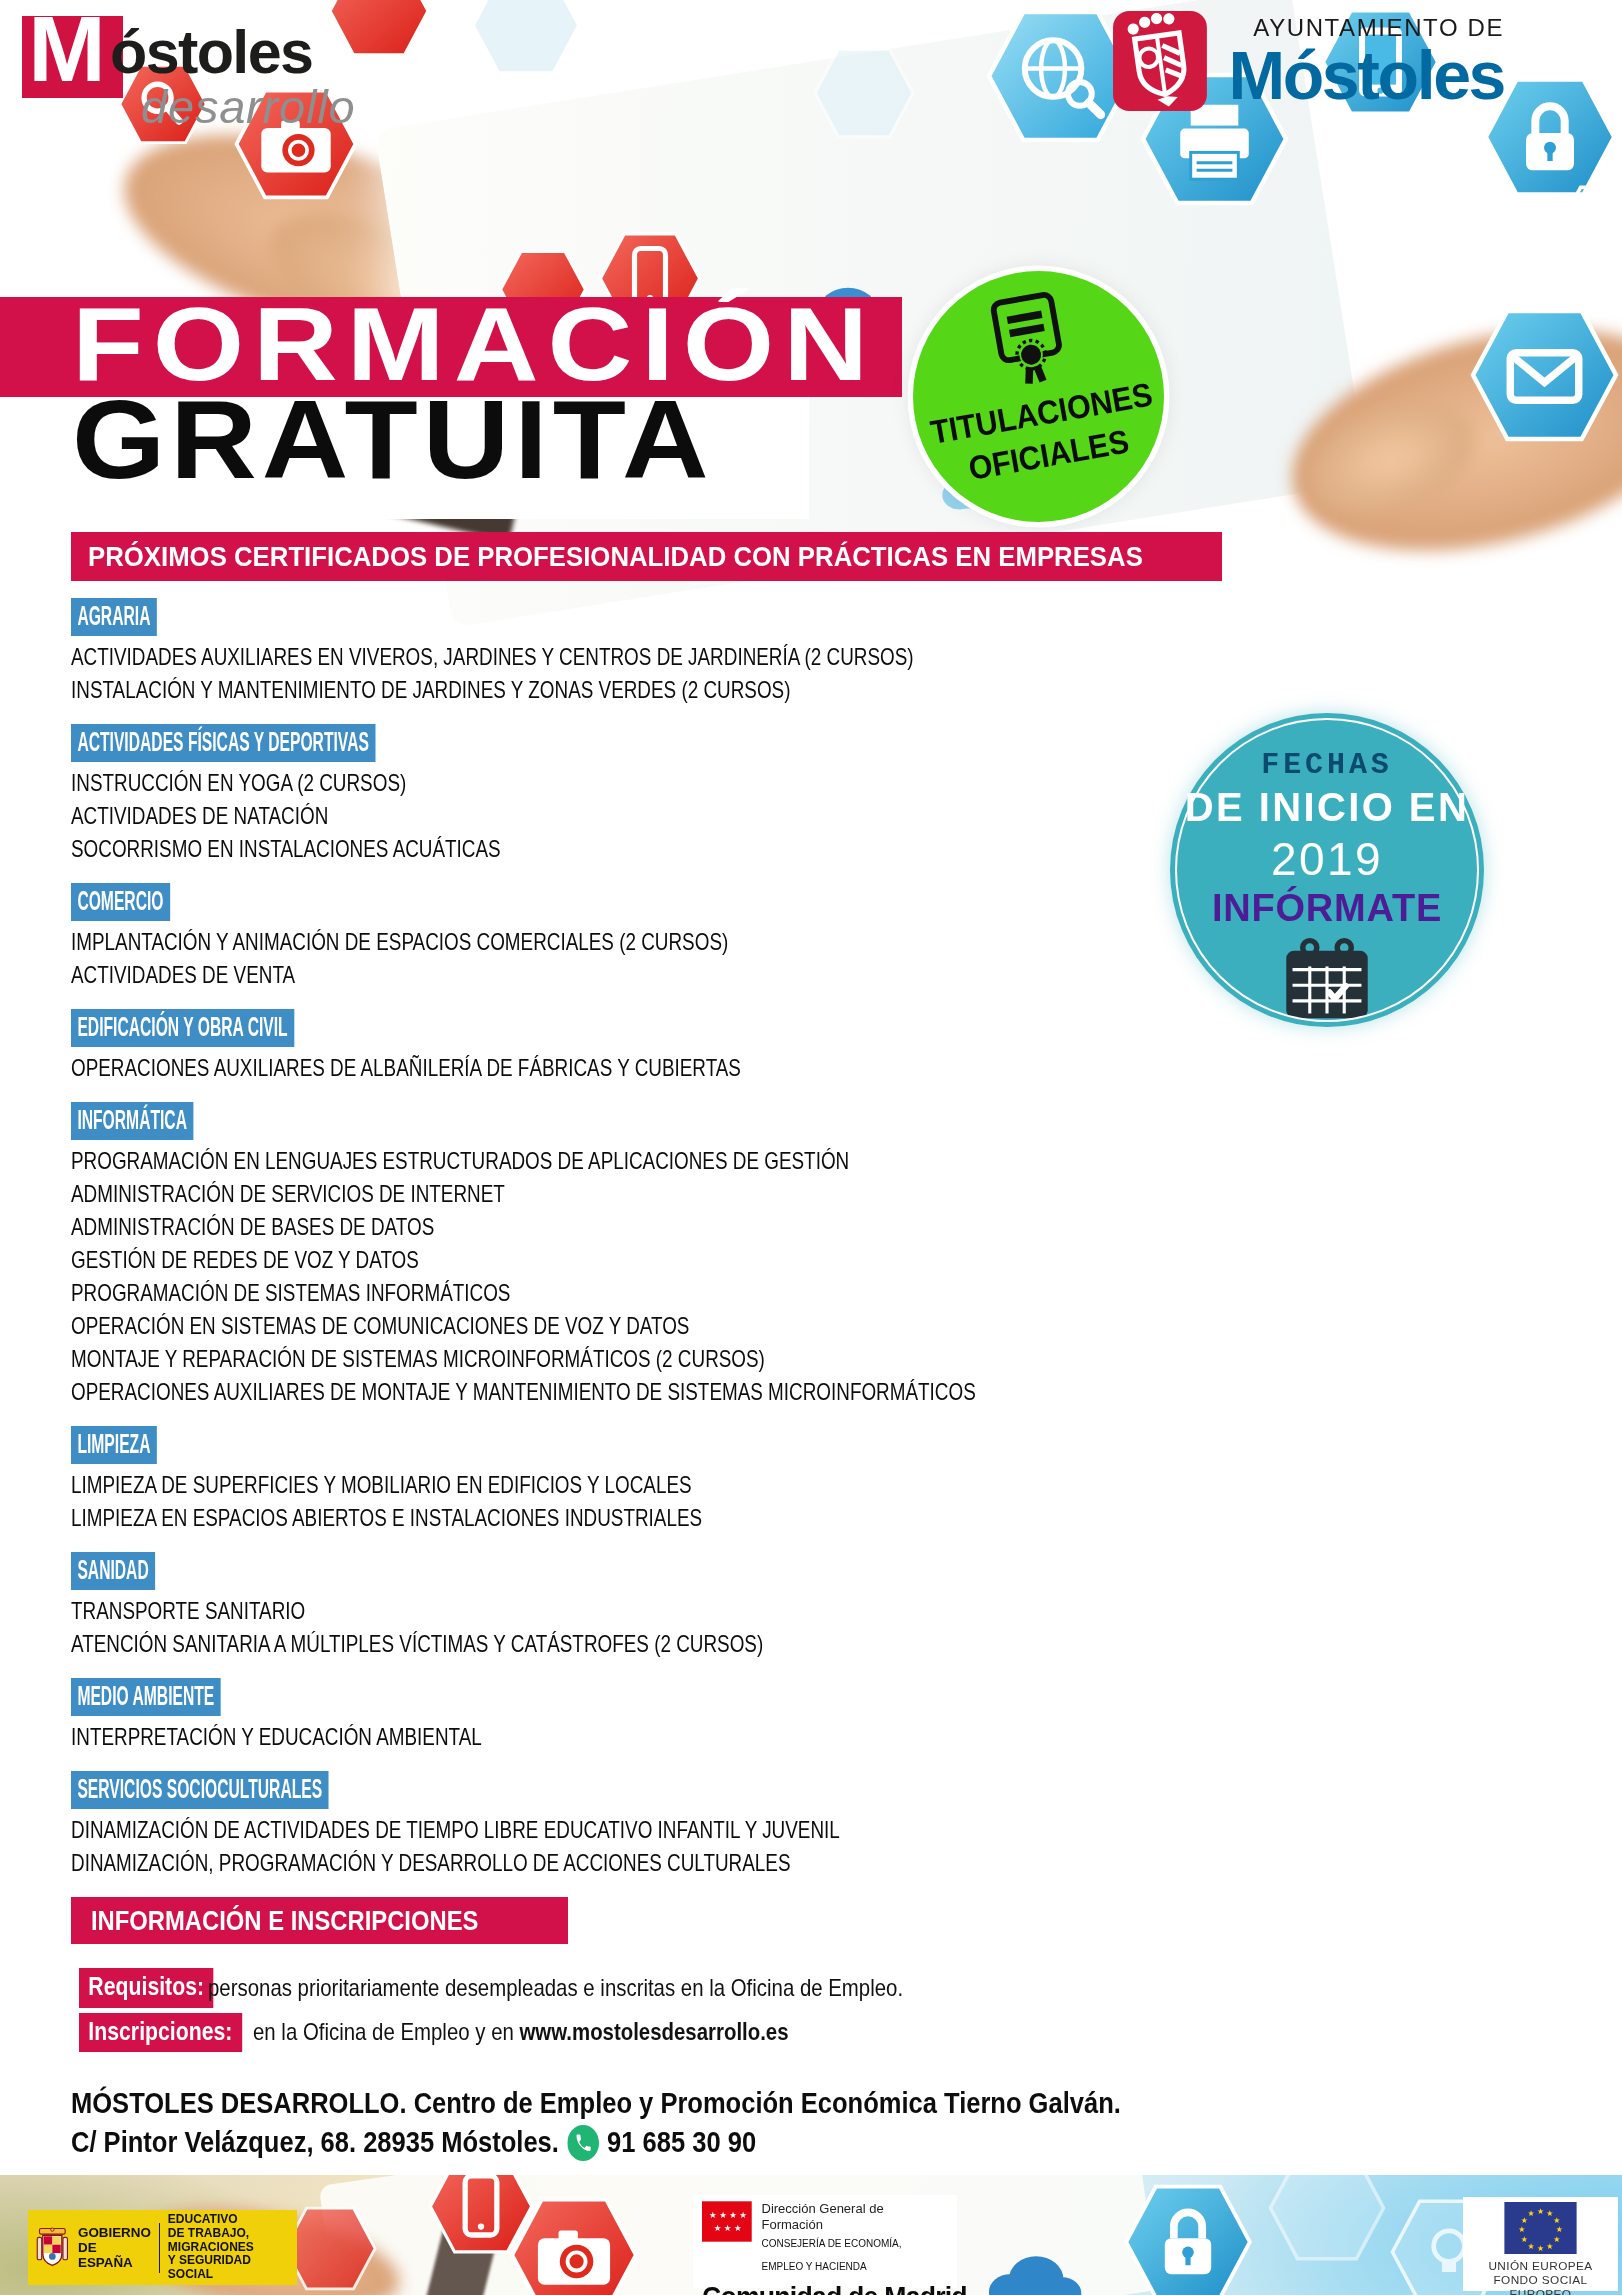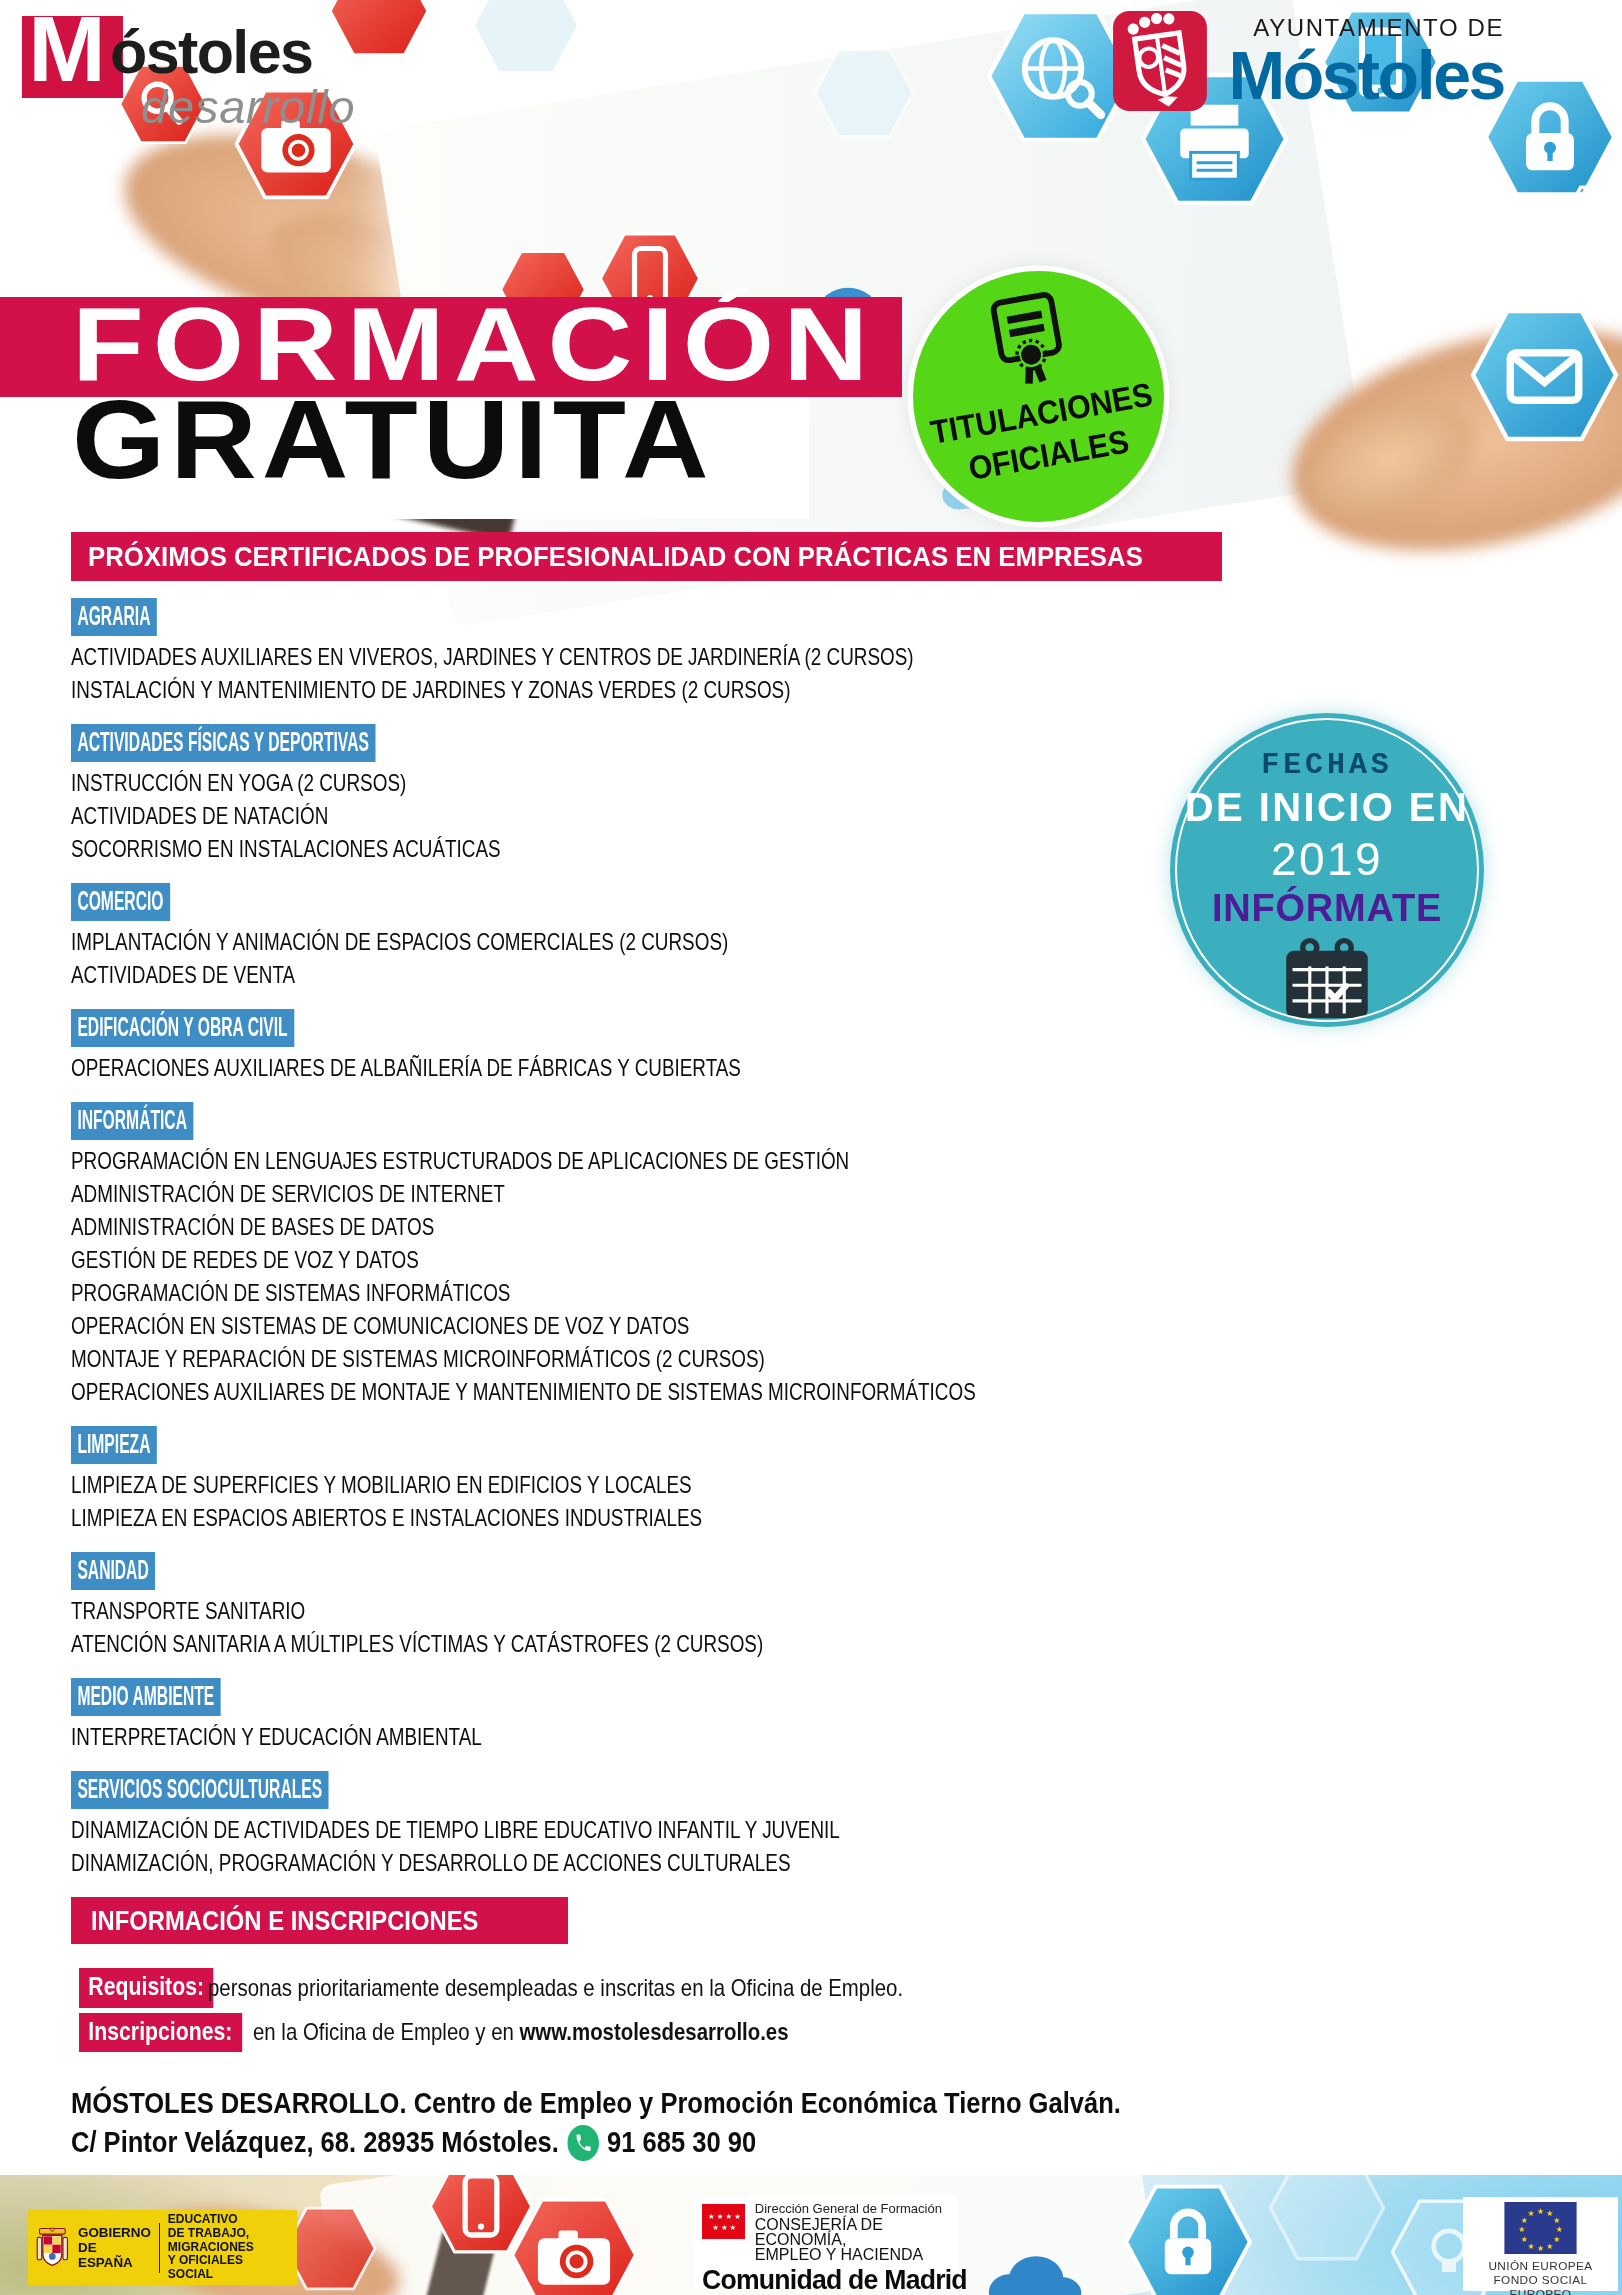--- a/index.html
+++ b/index.html
@@ -82,21 +82,21 @@
   .foot .tab2{position:absolute;left:330px;top:-47px;width:817px;height:220px;background:rgba(252,252,248,.92);
     transform:rotate(-8deg);border-radius:12.6px;}
   .gob{position:absolute;left:27.5px;top:35px;width:269px;height:75px;background:#efd009;display:flex;align-items:center;
     padding:0 7.9px;box-sizing:border-box;gap:7.9px;}
   .gob .c1{font-size:13.4px;font-weight:bold;color:#111;line-height:15px;}
   .gob .dv{width:1.6px;height:50px;background:#1a1a1a;}
   .gob .c2{font-size:12px;font-weight:bold;color:#111;line-height:13.7px;}
   .cam{position:absolute;left:693px;top:19.6px;width:264px;height:93px;background:#fff;box-sizing:border-box;padding:6.3px 9.4px 4.7px;}
   .cam .row{display:flex;gap:9.4px;align-items:flex-start;}
   .cam .t1{font-size:13px;color:#222;line-height:15.7px;}
-  .cam .t2{font-size:16px;color:#111;line-height:15px;}
+  .cam .t2{font-size:10px;color:#111;line-height:23px;}
   .cam .big{font-size:28px;font-weight:bold;color:#0b0b0b;letter-spacing:-0.8px;margin-top:2.4px;transform:scaleX(0.95);transform-origin:left;white-space:nowrap;}
   .eu{position:absolute;left:1463px;top:22px;width:155px;height:94px;background:#fff;text-align:center;box-sizing:border-box;padding-top:4.7px;}
   .eu .t1{font-size:11.8px;color:#333;margin-top:2.4px;letter-spacing:0.4px;}
   .eu .t2{font-size:11.8px;color:#333;letter-spacing:0.4px;}
 </style>
 </head>
 <body>
 
 <svg width="0" height="0" style="position:absolute">
   <defs>
@@ -386,21 +386,21 @@
         <circle cx="31" cy="52" r="6" fill="#3b6fb5"></circle>
       </svg>
       <div class="c1">
         <div>GOBIERNO</div>
         <div>DE ESPAÑA</div>
       </div>
       <div class="dv"></div>
       <div class="c2">
         <div>EDUCATIVO</div>
         <div>DE TRABAJO, MIGRACIONES</div>
-        <div>Y OFICIALES SOCIAL</div>
+        <div>Y SEGURIDAD SOCIAL</div>
       </div>
     </div>
 
     <div class="cam">
       <div class="row">
         <svg width="50" height="41" viewBox="0 0 64 52">
           <rect width="64" height="52" fill="#e30513"></rect>
           <g fill="#fff" font-size="11" text-anchor="middle" font-family="DejaVu Sans">
             <text x="14" y="22">★</text>
               <text x="27" y="22">★</text>

